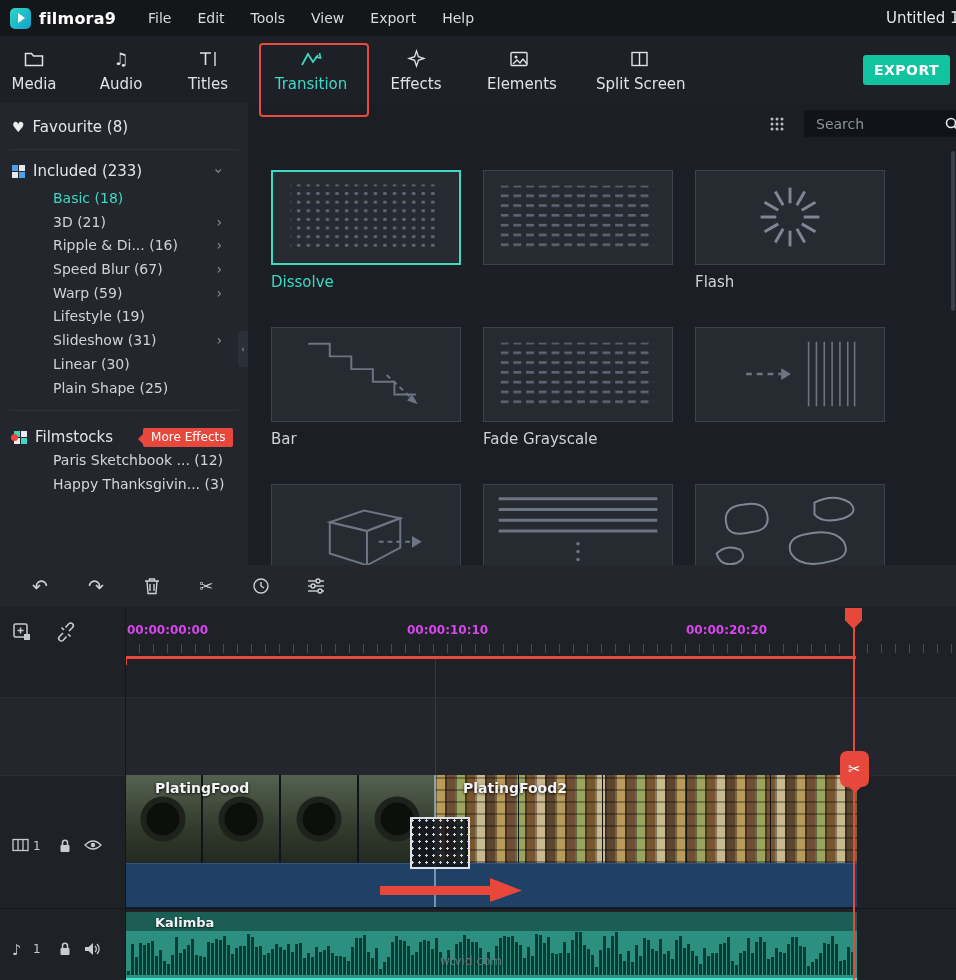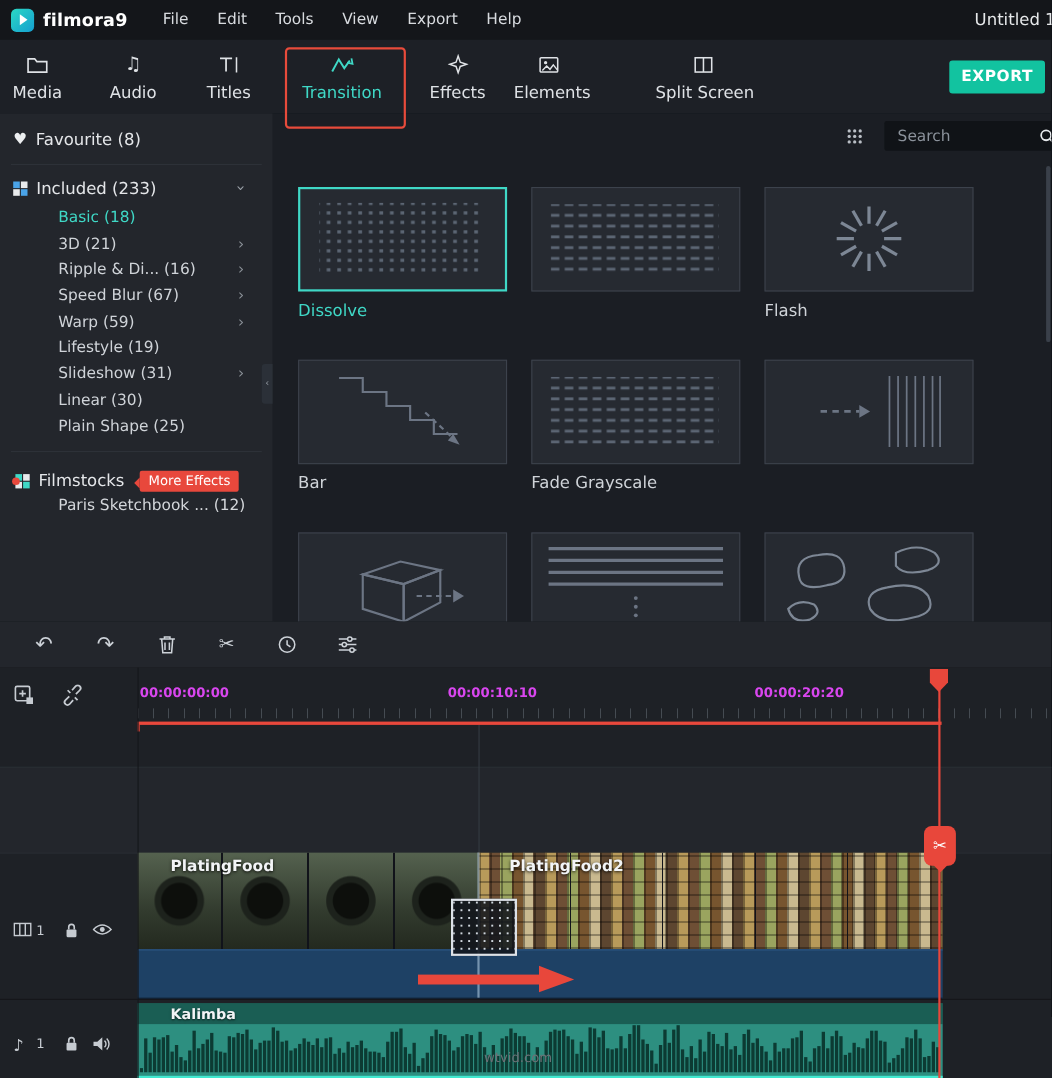--- a/index.html
+++ b/index.html
@@ -40,21 +40,21 @@
   .mg-t i:nth-child(1){background:#3fd8c6}.mg-t i:nth-child(2){background:#e8eaec}
   .mg-t i:nth-child(3){background:#e8eaec}.mg-t i:nth-child(4){background:#3fd8c6}
   .chev-down{position:absolute;right:26px;color:#9aa0a8;font-size:14px;transform:rotate(90deg);}
   .cat-list{list-style:none;margin:4px 0 0 0;padding:0;}
   .cat{position:relative;height:23.7px;line-height:23.7px;padding-left:53px;font-size:14px;color:#cfd3d8;cursor:pointer;}
   .cat.active span{color:#3fd8c6;}
   .cat .chev{position:absolute;right:26px;color:#8a9097;font-size:14px;}
   .fs-row{margin-top:14px;}
   .red-dot{width:7px;height:7px;border-radius:50%;background:#e8483c;position:absolute;left:11px;top:9px;}
   .fs-row .mini-grid{margin-left:14px;}
-  .badge{position:relative;background:#e8483c;color:#fff;font-size:12px;padding:2px 8px 3px;border-radius:2px;margin-left:6px;white-space:nowrap;}
+  .badge{position:relative;background:#e8483c;color:#fff;font-size:12px;padding:2px 8px 3px;border-radius:2px;margin-left:22px;white-space:nowrap;}
   .badge::before{content:"";position:absolute;left:-5px;top:6px;border:5px solid transparent;border-right:5px solid #e8483c;border-left:none;}
   .sub-item{height:23.7px;line-height:23.7px;padding-left:53px;font-size:14px;color:#d3d6da;cursor:pointer;}
   .collapse-handle{position:absolute;left:238px;top:228px;width:10px;height:36px;background:#2b3038;border-radius:3px 0 0 3px;
                    display:flex;align-items:center;justify-content:center;color:#9aa0a8;font-size:9px;cursor:pointer;}
   
   .panel{position:absolute;left:248px;top:103px;width:708px;height:462px;background:#1b1e24;overflow:hidden;}
   .grid-view-btn{position:absolute;left:518px;top:10px;width:22px;height:22px;display:flex;align-items:center;justify-content:center;cursor:pointer;}
   .search-box{position:absolute;left:556px;top:7px;width:146px;height:27px;background:#101317;border-radius:2px;
               display:flex;align-items:center;padding:0 6px 0 10px;}
   .search-box input{flex:1;background:transparent;border:none;outline:none;color:#c4c9cf;font-size:14px;font-family:inherit;min-width:0;}
@@ -181,21 +181,21 @@
     <div class="tlabel">Transition</div>
   </div>
   <div class="tab" style="left:385px;width:62px">
     <div class="tabicon">
       <svg width="19" height="19" viewBox="0 0 20 20">
           <path d="M10 2 L12 8 L18 10 L12 12 L10 18 L8 12 L2 10 L8 8 Z" fill="none" stroke="#dfe2e6" stroke-width="1.4"></path>
         </svg>
     </div>
     <div class="tlabel">Effects</div>
   </div>
-  <div class="tab" style="left:467px;width:64px">
+  <div class="tab" style="left:487px;width:64px">
     <div class="tabicon">
       <svg width="20" height="18" viewBox="0 0 20 18">
           <rect x="2" y="2.5" width="16" height="13" rx="1" fill="none" stroke="#dfe2e6" stroke-width="1.4"></rect>
           <circle cx="7" cy="7" r="1.5" fill="#dfe2e6"></circle>
           <path d="M4 14 l4 -4 3 3 3 -4 4 5" fill="none" stroke="#dfe2e6" stroke-width="1.3"></path>
         </svg>
     </div>
     <div class="tlabel">Elements</div>
   </div>
   <div class="tab" style="left:596px;width:86px">
@@ -244,20 +244,21 @@
     <span class="mini-grid mg-t">
         <i></i>
         <i></i>
         <i></i>
         <i></i>
       </span>
     <span>Filmstocks</span>
     <span class="badge">More Effects</span>
   </div>
   <div class="sub-item">Paris Sketchbook ... (12)</div>
+  <div class="sub-item">Happy Thanksgivin... (3)</div>
   <div class="collapse-handle">‹</div>
 </div>
 
 <div class="panel">
   <div class="grid-view-btn">
     <svg width="16" height="16" viewBox="0 0 16 16">
       <g fill="#b9bec5">
           <circle cx="3" cy="3" r="1.5"></circle>
           <circle cx="8" cy="3" r="1.5"></circle>
           <circle cx="13" cy="3" r="1.5"></circle>

